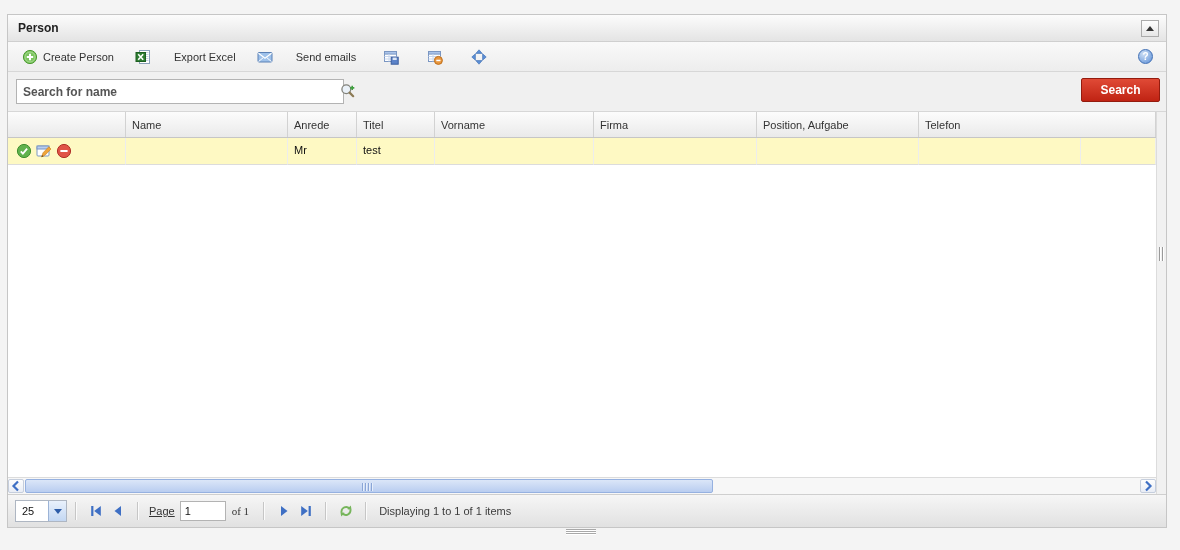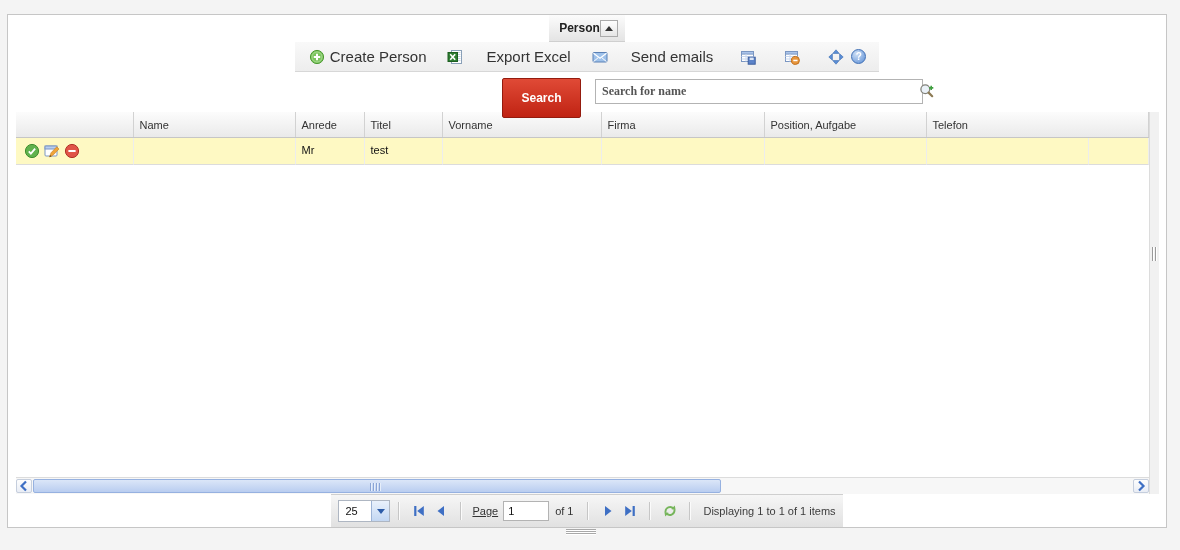--- a/index.html
+++ b/index.html
@@ -1,48 +1,48 @@
 <!DOCTYPE html>
 <html><head>
 <meta charset="utf-8">
 <style>
   * { margin:0; padding:0; box-sizing:border-box; }
   html,body { width:1180px; height:550px; }
   body { font-family:"Liberation Sans", sans-serif; background:#f4f4f4; position:relative; overflow:hidden; }
 
   .panel { position:absolute; left:7px; top:14px; width:1160px; height:514px;
-           background:#fff; border:1px solid #c6c6c6; display:flex; flex-direction:column;align-items:center; }
+           background:#fff; border:1px solid #c6c6c6; display:flex; flex-direction:column; }
 
   
   .titlebar { height:27px; flex:0 0 27px; background:linear-gradient(#fcfcfc,#e4e4e4);
               border-bottom:1px solid #cfcfcf; display:flex; align-items:center; padding:0 7px 0 10px; }
   .title { font-size:12px; font-weight:bold; color:#222; }
   .collapse-tool { margin-left:auto; width:18px; height:17px; border:1px solid #ababab;
                    background:linear-gradient(#fefefe,#e6e6e6); display:flex; align-items:center; justify-content:center; cursor:pointer; }
   .tri-up { width:0; height:0; border-left:4px solid transparent; border-right:4px solid transparent; border-bottom:5px solid #333; }
 
   
   .toolbar { height:30px; flex:0 0 30px; background:linear-gradient(#f9f9f9,#ededed);
              border-bottom:1px solid #d7d7d7; display:flex; align-items:center; padding:0 8px; }
-  .tbtn { display:flex; align-items:center; gap:5px; padding:3px 5px; font-size:15px; color:#333;
+  .tbtn { display:flex; align-items:center; gap:5px; padding:3px 5px; font-size:11px; color:#333;
           border:1px solid transparent; border-radius:3px; cursor:pointer; white-space:nowrap; }
   .tbtn + .tbtn { margin-left:9px;gap:23px; }
   .tbtn.icon-only { margin-left:14px; padding:3px 6px; }
   .tb-spacer { flex:1; }
   .isvg { width:16px; height:16px; display:block; }
   .help-icon { width:15px; height:15px; border-radius:50%; background:radial-gradient(circle at 35% 30%, #cfe0f5, #5b8ed6);
                border:1px solid #3f6fb5; color:#fff; font-size:10px; font-weight:bold; line-height:13px;
                text-align:center; cursor:pointer; margin-right:5px; }
 
   
   .searchbar { height:40px; flex:0 0 40px; background:#f0f0f0; border-bottom:1px solid #d7d7d7; position:relative; }
   .search-input { position:absolute; left:8px; top:7px; width:328px; height:25px; border:1px solid #b3b3b3;
-                  background:#fff; font-family:Liberation Serif, serif; font-size:12px; font-weight:bold; color:#555; padding:0 6px; }
+                  background:#fff; font-family:Liberation Sans, sans-serif; font-size:12px; font-weight:bold; color:#555; padding:0 6px; }
   .search-zoom { position:absolute; left:332px; top:11px; cursor:pointer; }
-  .search-btn { position:absolute; right:6px; top:6px; width:79px; height:40px;
+  .search-btn { position:absolute; right:6px; top:6px; width:79px; height:24px;
                 background:linear-gradient(#e04a36,#c02313); border:1px solid #941b0e; border-radius:2px;
                 color:#fff; font-size:12px; font-weight:bold; font-family:"Liberation Sans",sans-serif; cursor:pointer; }
 
   
   .grid-wrap { flex:1; min-height:0; display:flex; }
   .grid-region { flex:1; min-width:0; display:flex; flex-direction:column; background:#fef9c3; }
   .right-gutter { flex:0 0 10px; background:#f1f1f1; border-left:1px solid #dcdcdc; position:relative; cursor:col-resize; }
   .vgrip { position:absolute; top:135px; left:2px; display:flex; gap:2px; }
   .vgrip span { display:block; width:1px; height:14px; background:#9a9a9a; box-shadow:1px 0 0 #fff; }
 
@@ -75,21 +75,21 @@
   .combo { display:flex; height:22px; border:1px solid #aeb6c2; background:#fff; cursor:pointer; }
   .combo-value { width:32px; padding:4px 0 0 6px; font-size:11px; color:#111; }
   .combo-trigger { width:18px; background:linear-gradient(#e9f1fc,#c3d7f2); border-left:1px solid #9cb3d6;
                    display:flex; align-items:center; justify-content:center; }
   .tri-down { width:0; height:0; border-left:4px solid transparent; border-right:4px solid transparent; border-top:5px solid #2d5ca8; }
   .psep { width:0; height:18px; border-left:1px solid #c6c6c6; border-right:1px solid #fbfbfb; margin:0 8px; }
   .pbtn { width:22px; height:22px; display:flex; align-items:center; justify-content:center; cursor:pointer; border-radius:2px; }
   .page-label { margin:0 5px 0 2px;text-decoration:underline; }
   .page-input { width:46px; height:20px; border:1px solid #b3b3b3; background:#fff; font-size:11px;
                 font-family:"Liberation Sans",sans-serif; color:#111; padding:0 4px; }
-  .of-label { margin:5px 6px; }
+  .of-label { margin:5px 6px;font-family:Liberation Serif, serif; }
   .status { margin-left:4px; color:#3c3c3c; }
 
   
   .h-splitter { position:absolute; left:566px; top:529px; width:30px; height:6px; cursor:row-resize; }
   .h-splitter span { display:block; height:1px; background:#a8a8a8; margin-bottom:1px; box-shadow:0 1px 0 #fff; }
 </style>
 </head>
 <body>
 
 <div class="panel">

